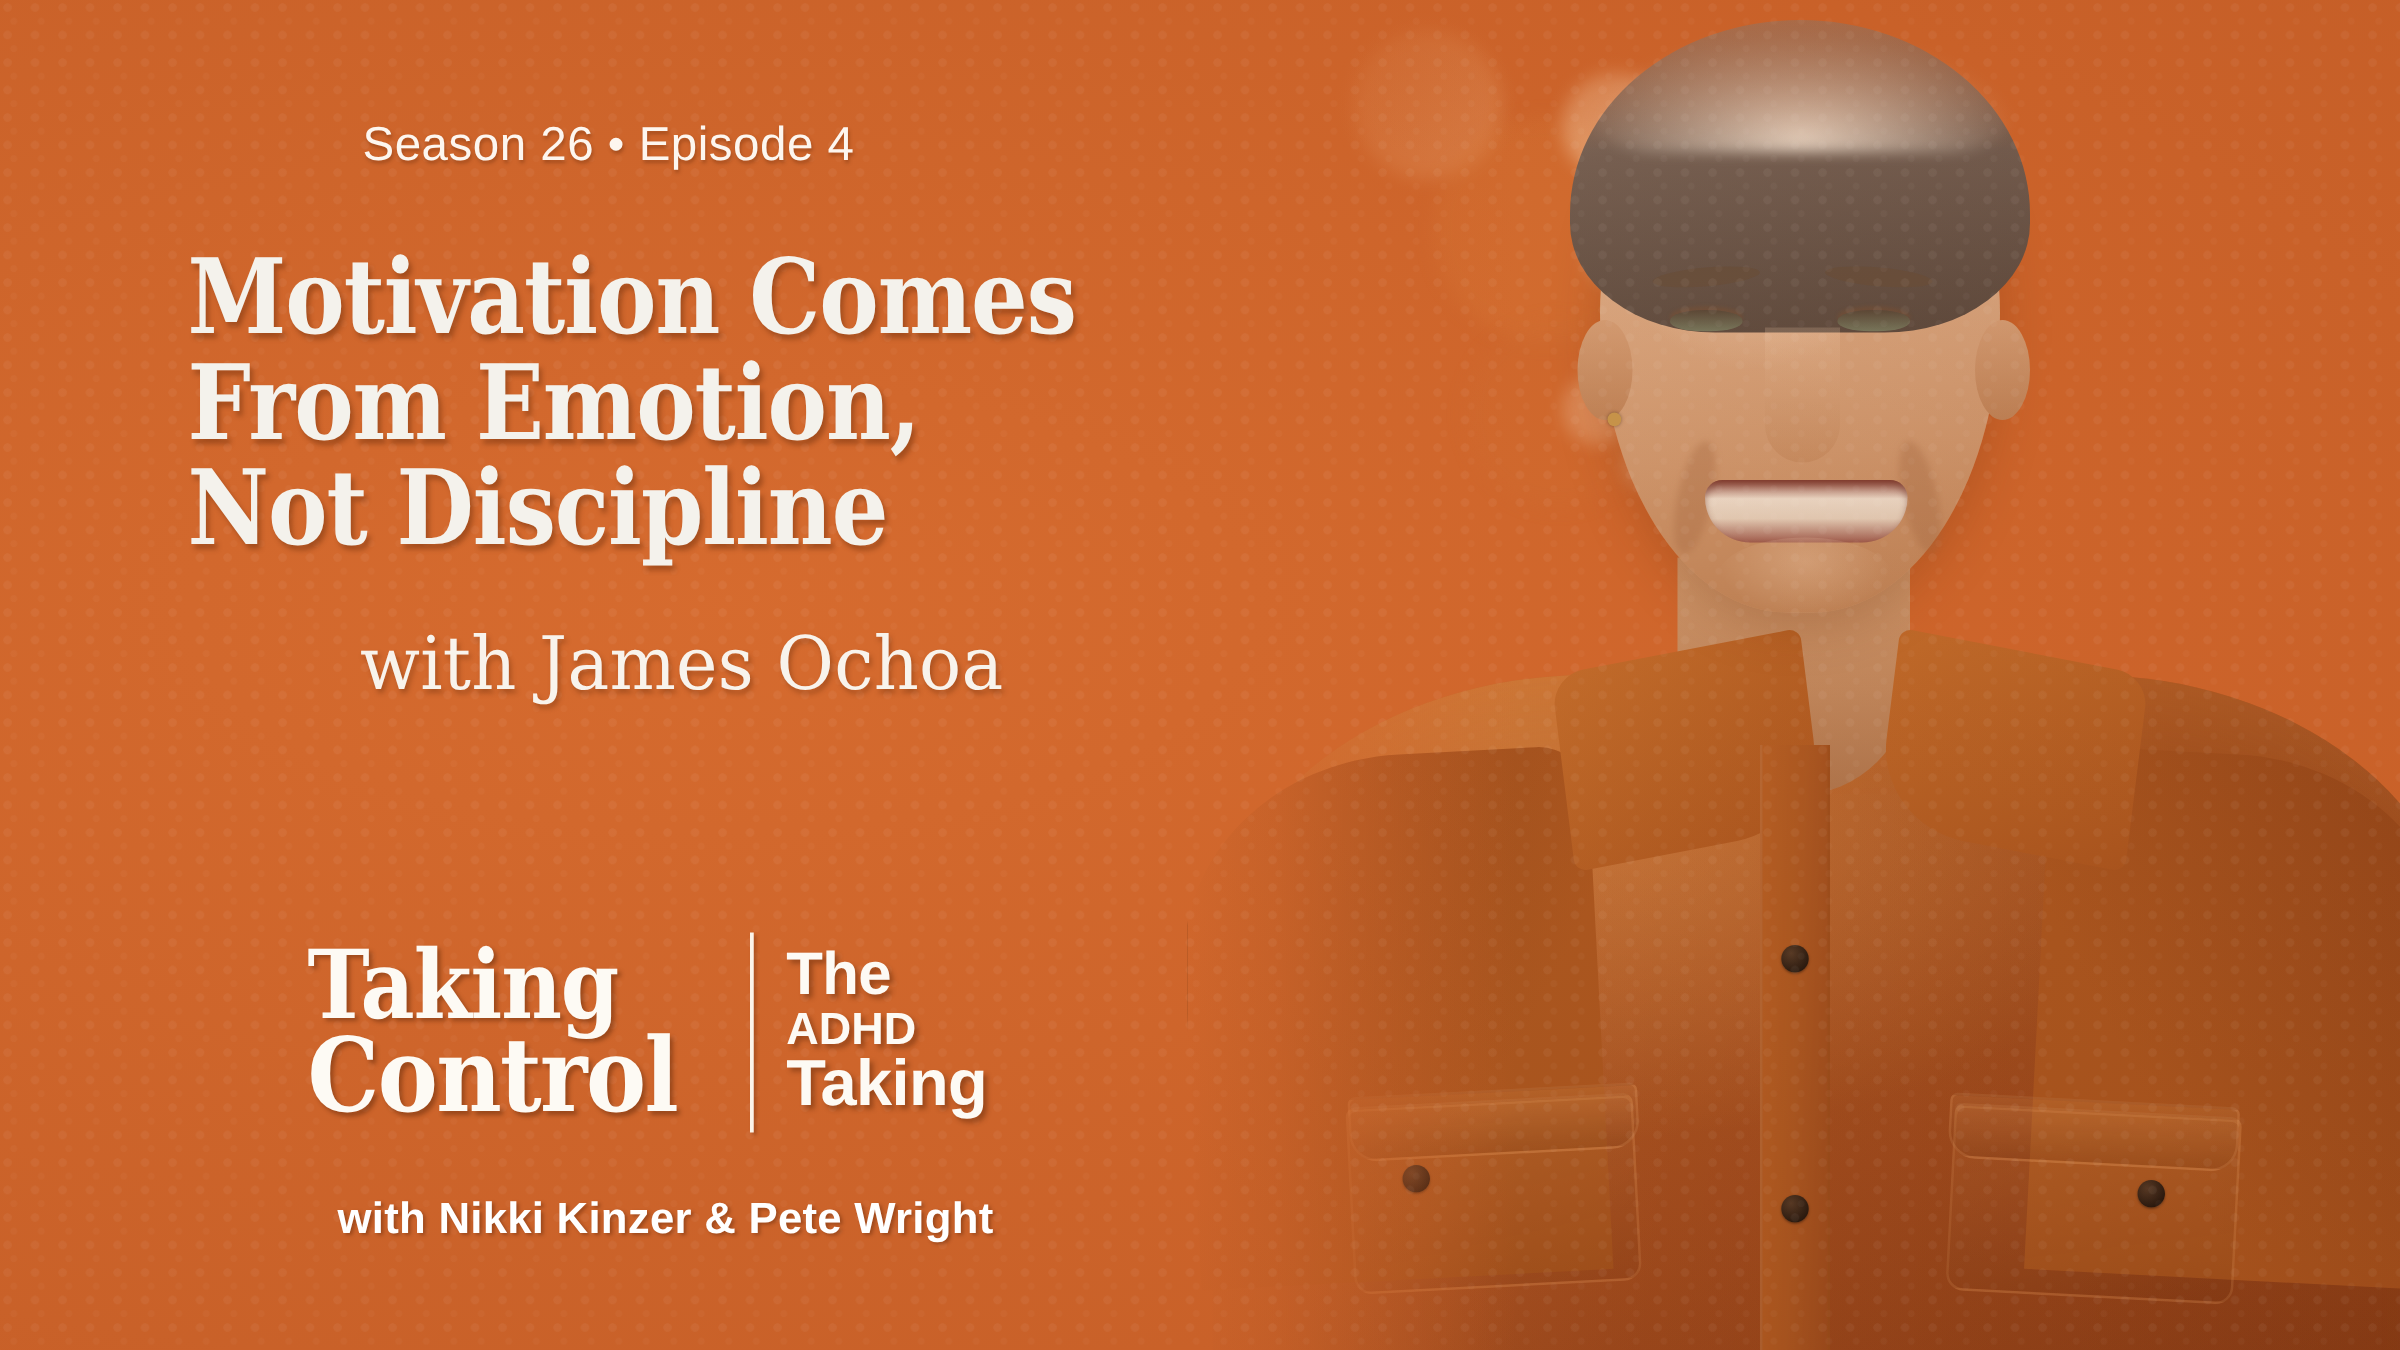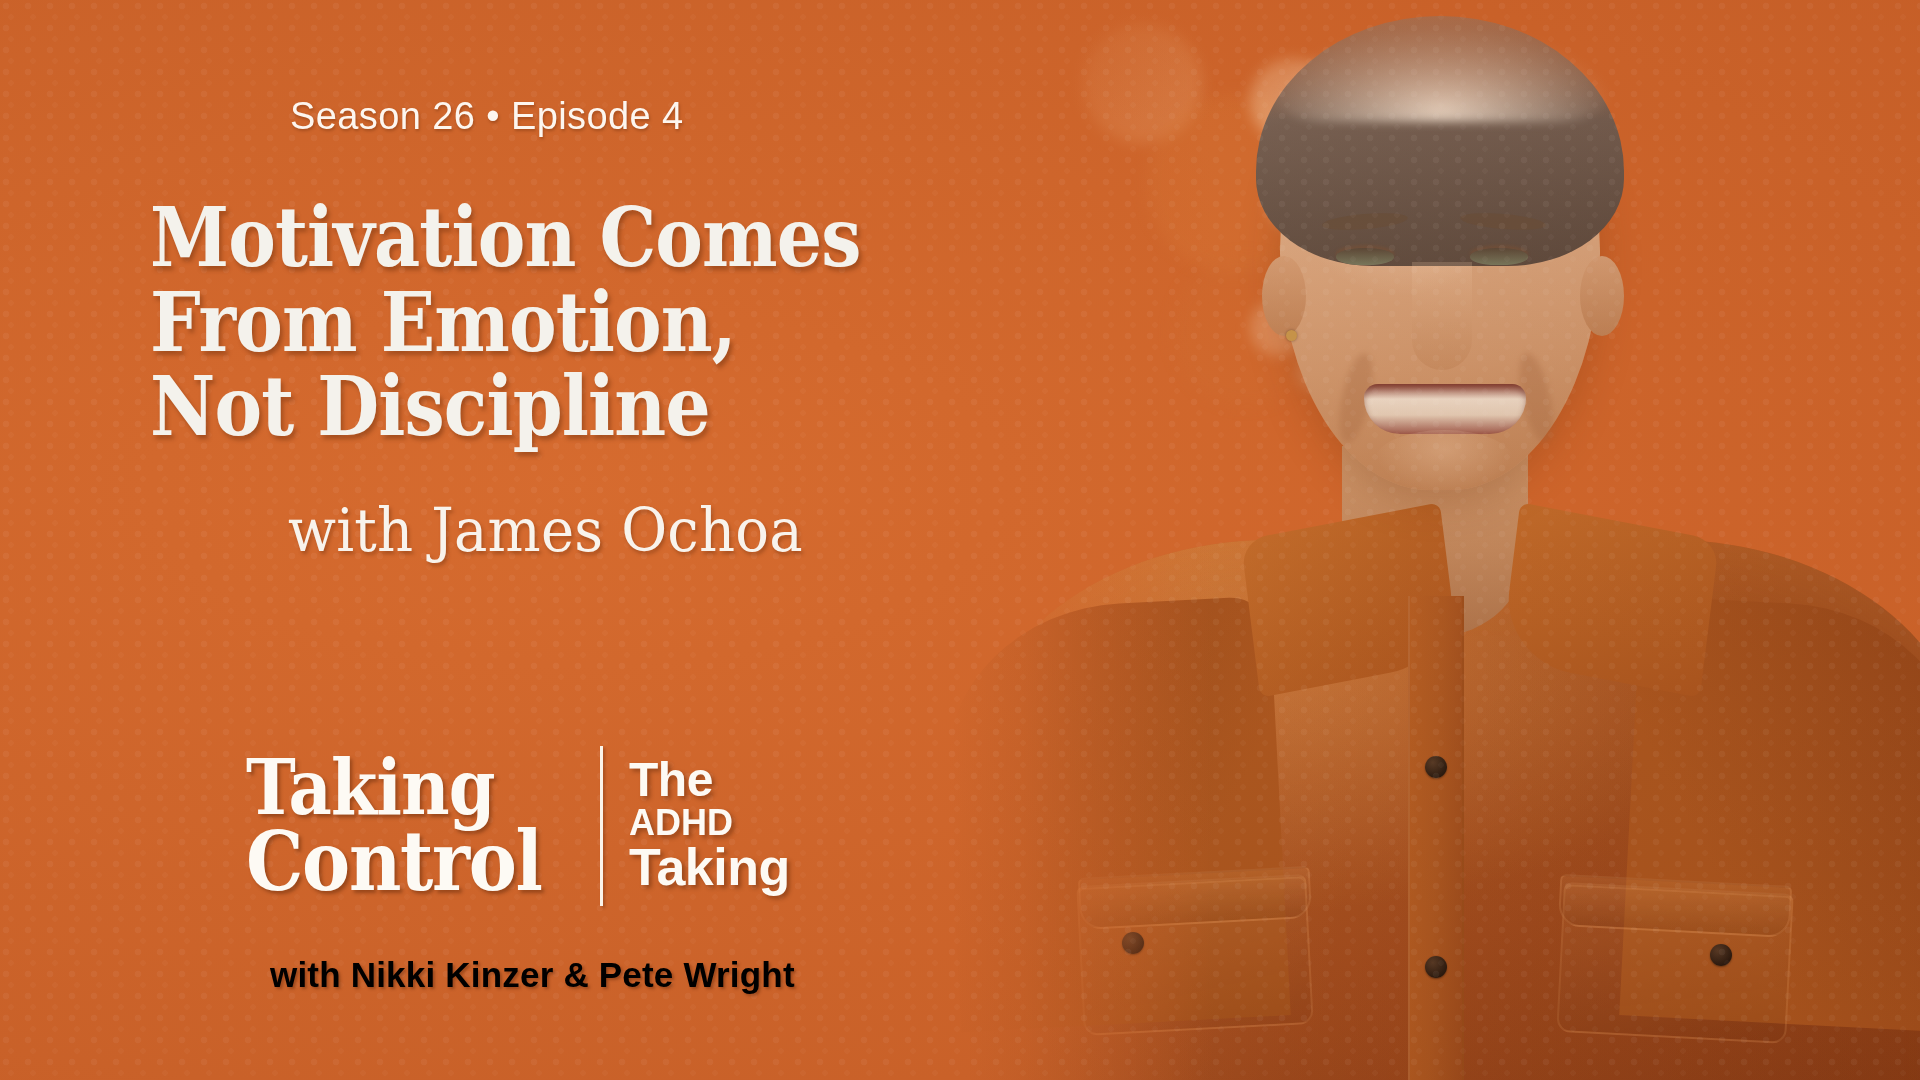--- a/index.html
+++ b/index.html
@@ -310,21 +310,21 @@
     padding-top:2px;
   }
   .logo-the     { display:block; font-size:48px; }
   .logo-adhd    { display:block; font-size:36px; letter-spacing:0px; }
   .logo-podcast { display:block; font-size:52px; }
 
   .hosts {
     position:absolute; top:955px; left:270px;
     font-family:"Liberation Sans", sans-serif;
     font-weight:700; font-size:35px; letter-spacing:.2px;
-    color:#000000;
+    color:#ffffff;
     text-shadow:2px 2px 3px rgba(80,30,5,.38);
     white-space:nowrap;
     z-index:6;
   }
 </style>
 </head>
 <body>
 
 <div id="cover">
 

